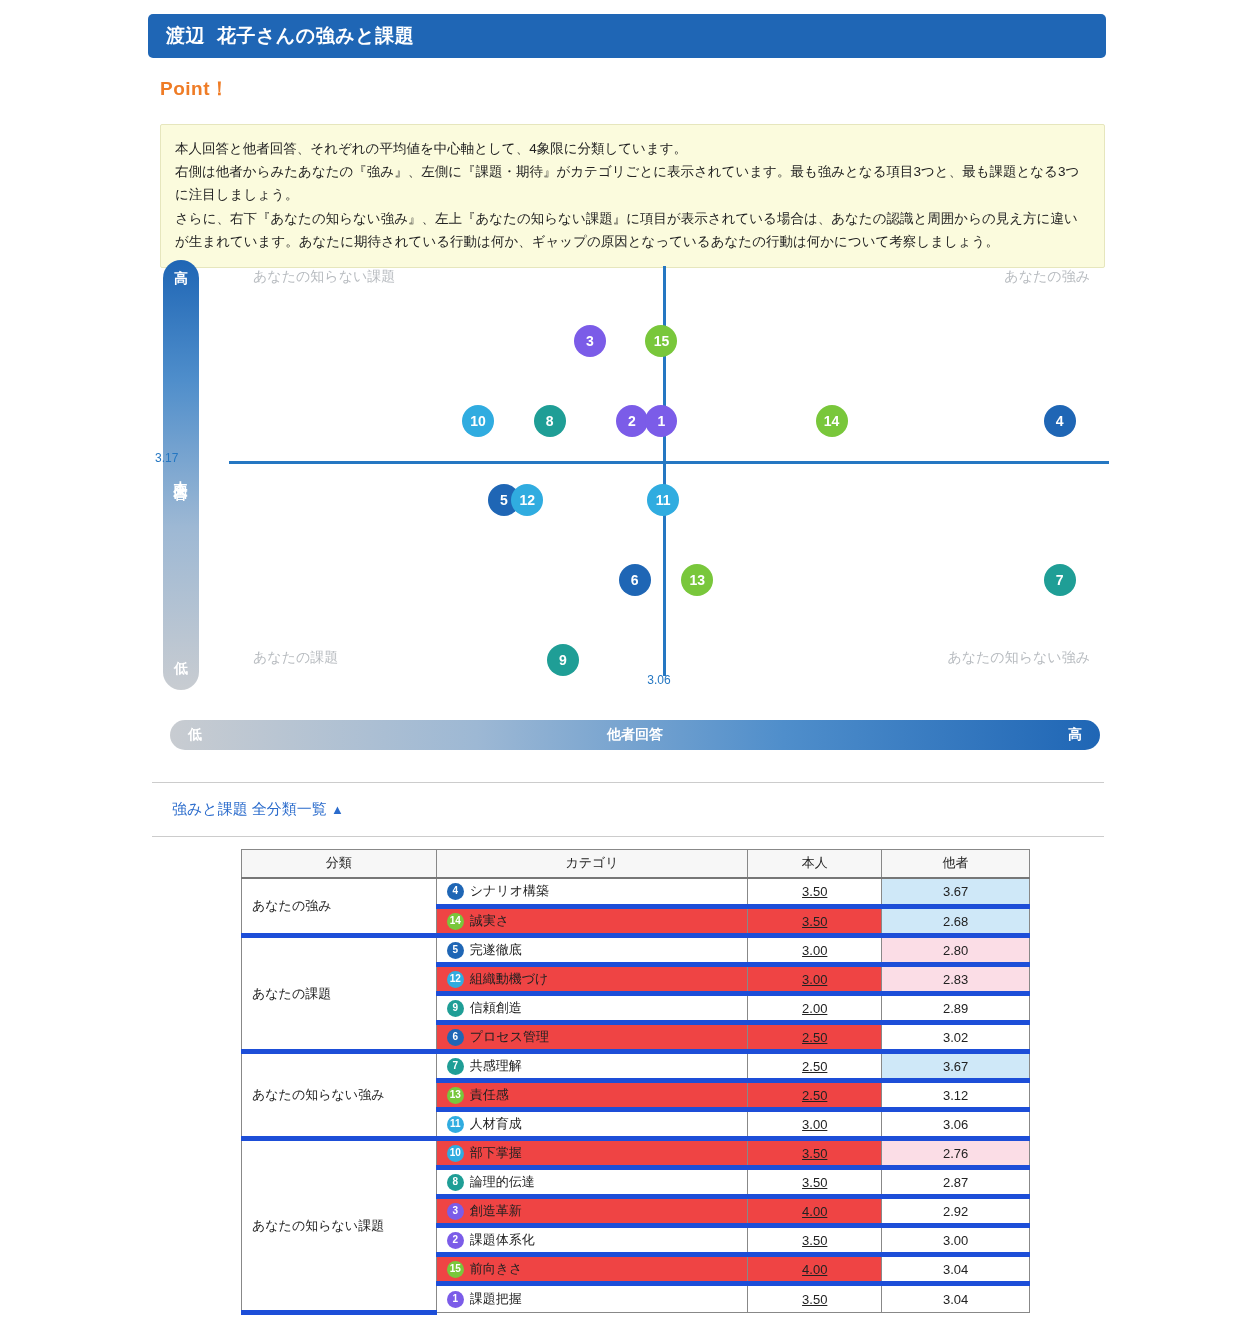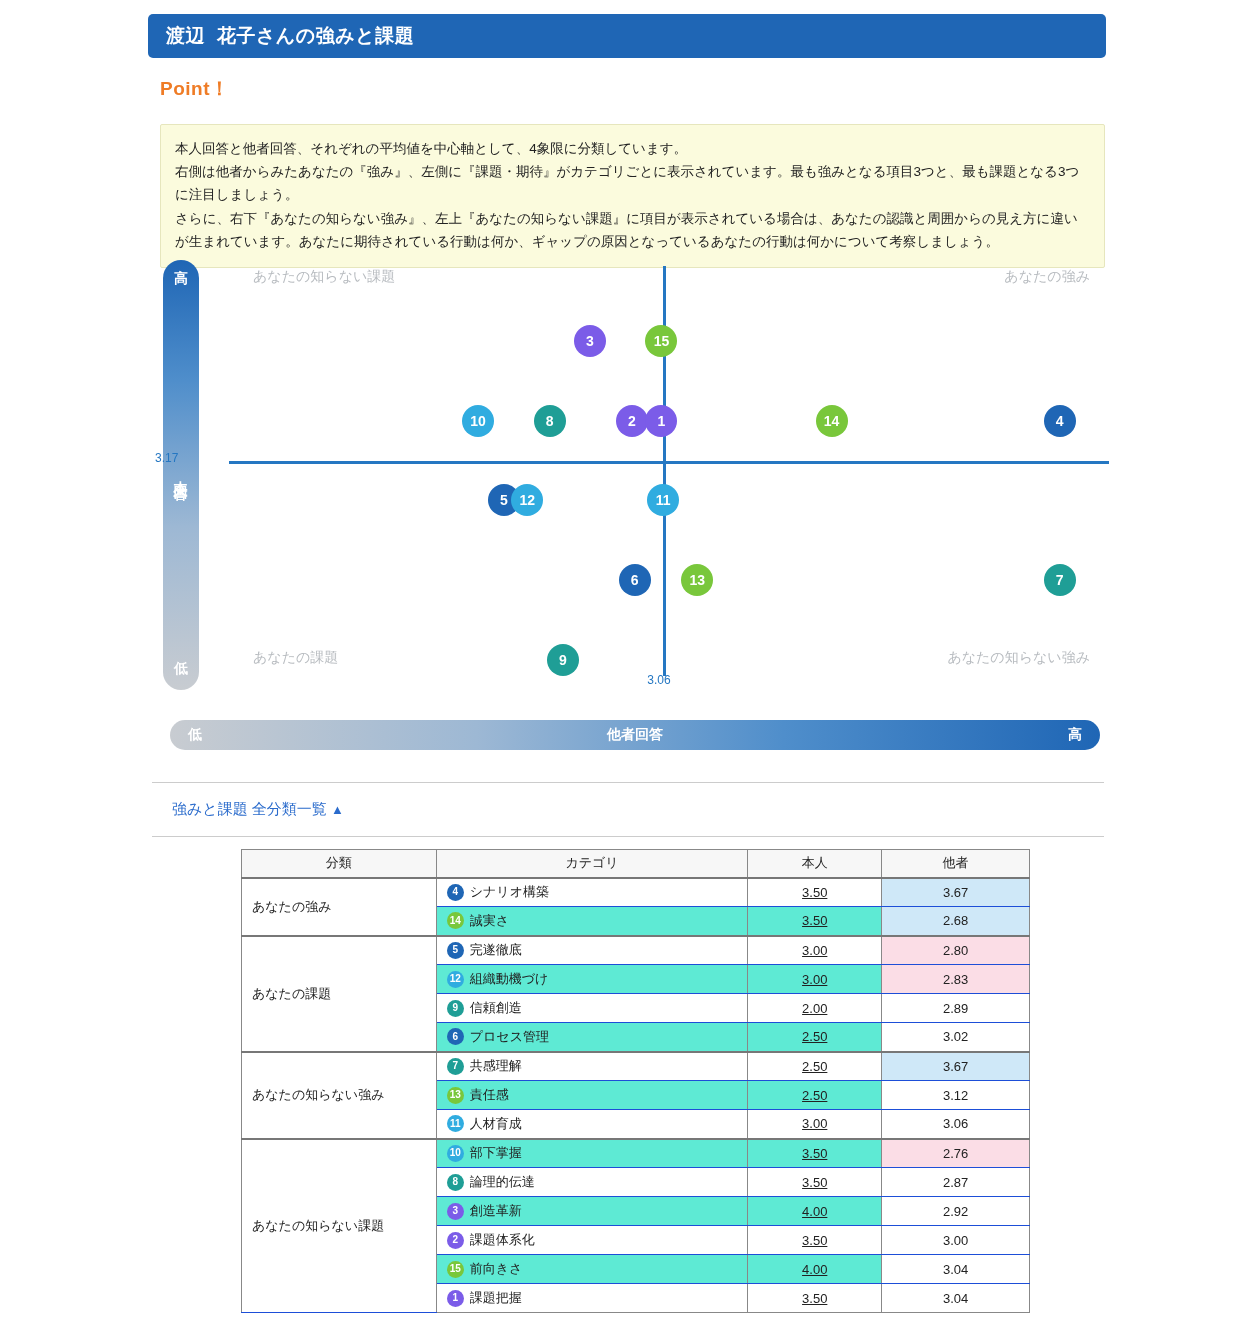--- a/index.html
+++ b/index.html
@@ -203,34 +203,34 @@
     background: #f7f7f7;
     border: 1px solid #888888;
     font-weight: normal;
     height: 28px;
     text-align: center;
     font-size: 13px;
   }
   table.cls td {
     border-left: 1px solid #888888;
     border-right: 1px solid #888888;
-    border-bottom: 1px solid #1d4ed8;
+    border-bottom: 5px solid #1d4ed8;
     height: 29px;
     padding: 0 10px;
     vertical-align: middle;
   }
   table.cls tr.grp-start td { border-top: 2px solid #777777; }
   table.cls tr:last-child td { border-bottom: 1px solid #888888; }
 
   td.c-group { width: 195px; text-align: left; vertical-align: top; padding-top: 7px; border-bottom: none; }
   td.c-cat   { width: 312px; text-align: left; }
   td.c-self  { width: 134px; text-align: center; text-decoration: underline; }
   td.c-other { width: 148px; text-align: center; }
 
-  tr.alt td.c-cat, tr.alt td.c-self { background: #5eead4; }
+  tr.alt td.c-cat, tr.alt td.c-self { background: #ef4444; }
 
   td.hl-blue { background: #cfe8f8 !important; }
   td.hl-pink { background: #fbdde6 !important; }
 
   .badge {
     display: inline-flex;
     align-items: center;
     justify-content: center;
     width: 17px; height: 17px;
     border-radius: 50%;

